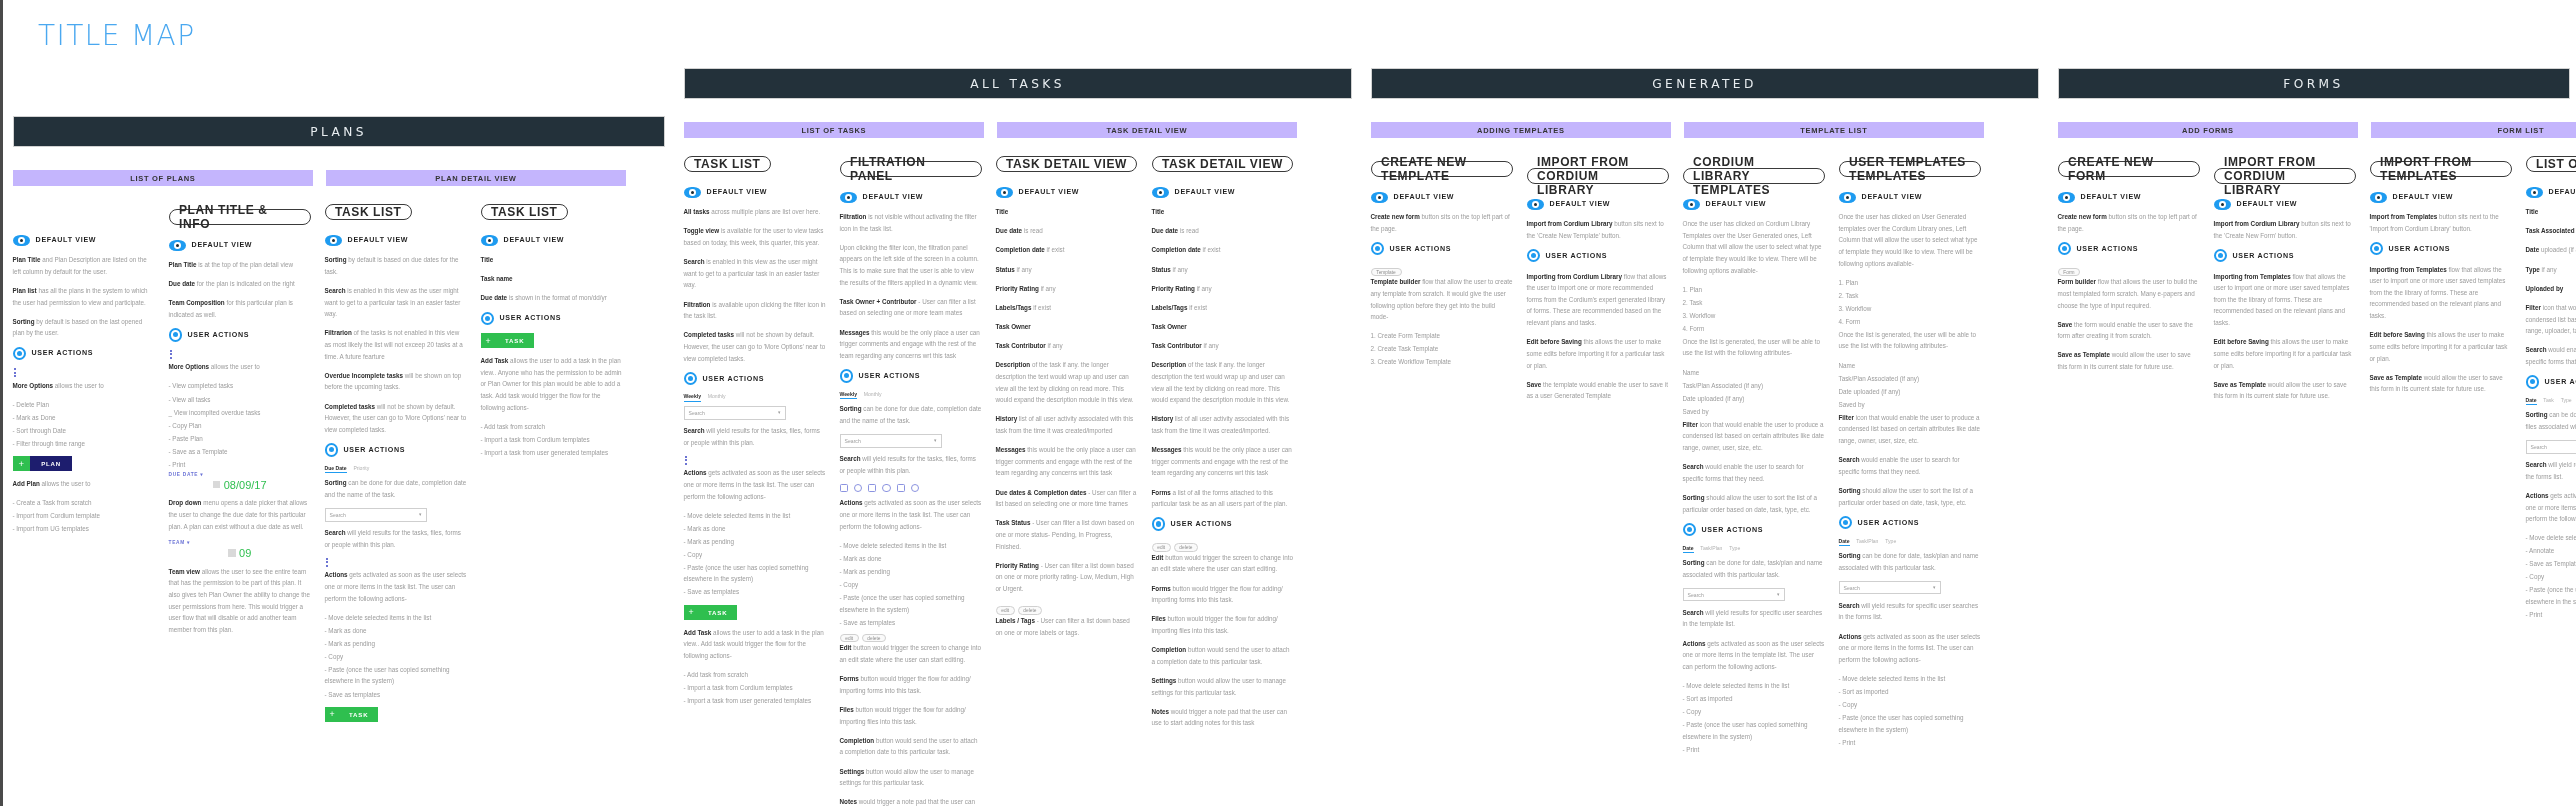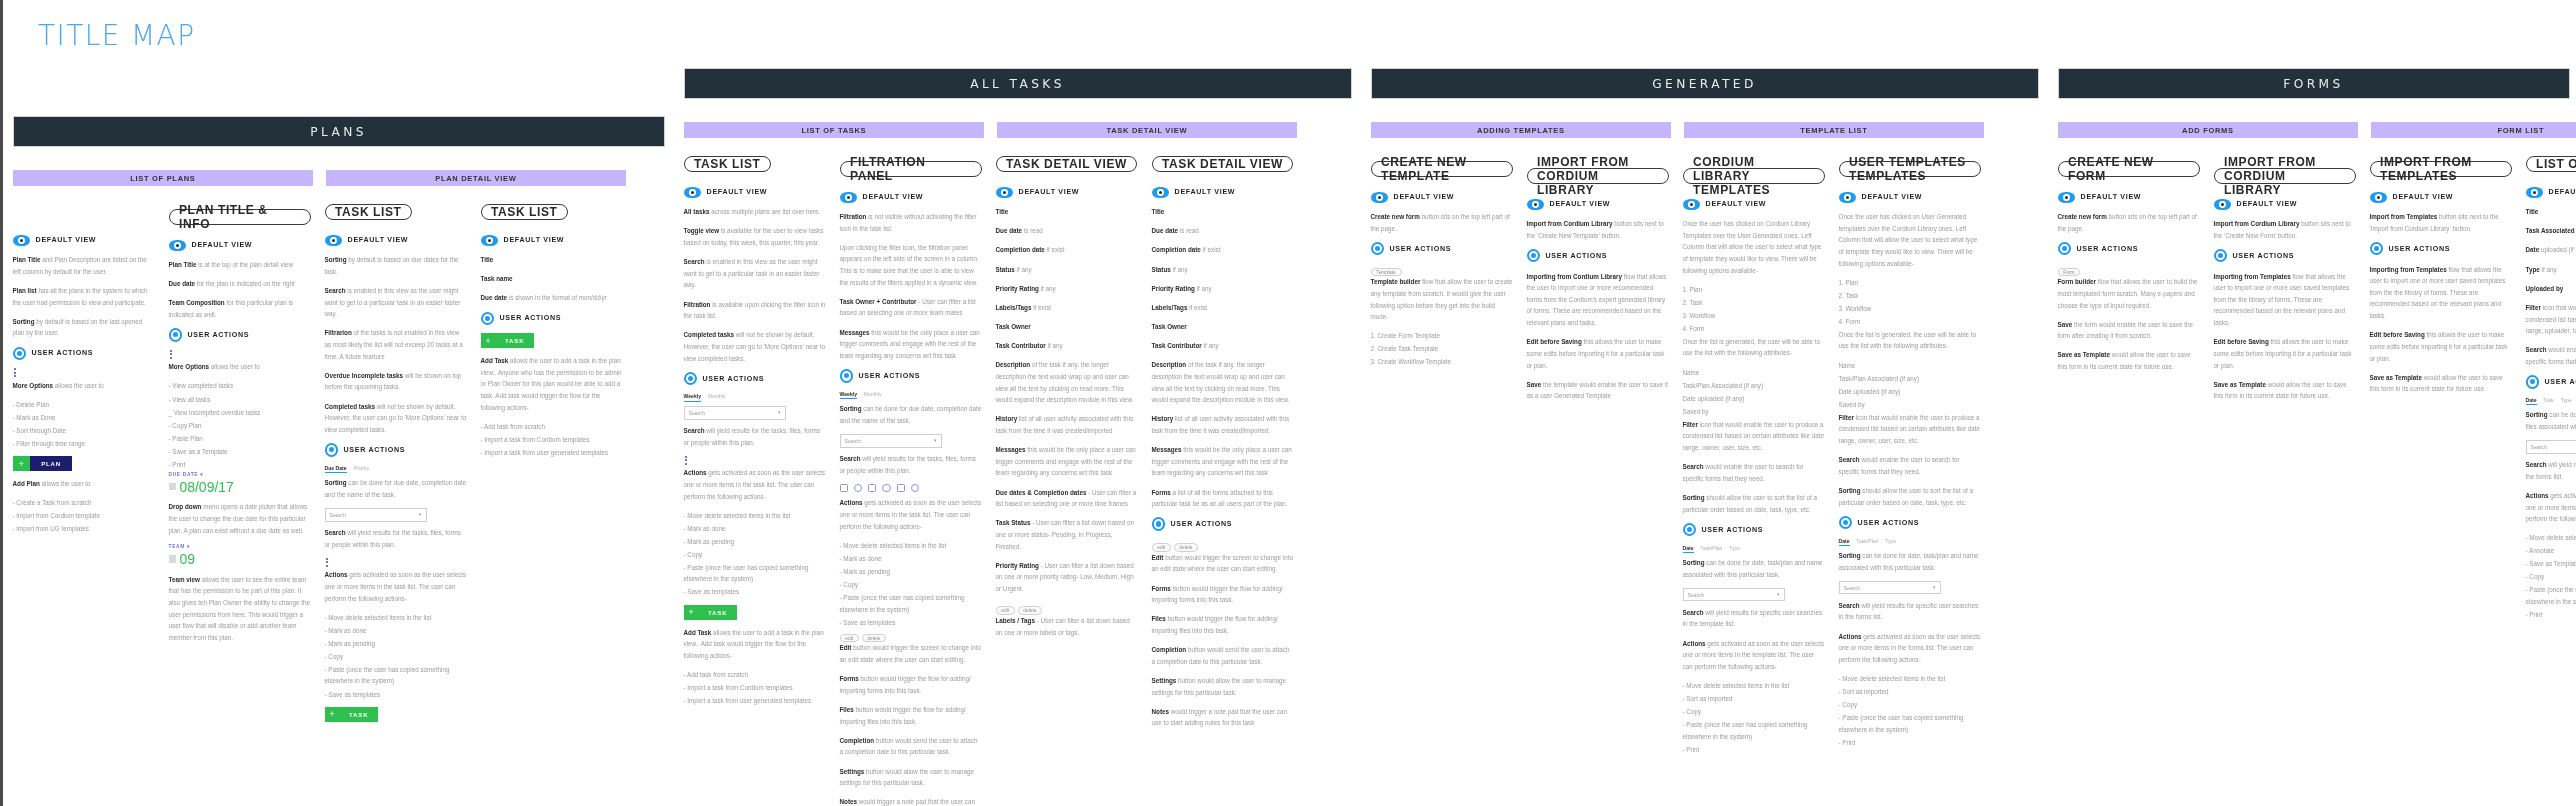--- a/index.html
+++ b/index.html
@@ -129,21 +129,21 @@
   }
   .btn-green-sq {
     background:#2fbf4f; color:#fff; width:15px; height:15px;
     display:inline-flex; align-items:center; justify-content:center; font-size:8.8px;
   }
   .meta-label {
     font-size: 4.8px; font-weight:bold; letter-spacing:0.7px; color:#6b73d6; margin-bottom:2px;
   }
   .meta-val {
     display:flex; align-items:center; gap:3.4px;
-    font-size:14px; color:#2fbf4f; margin-bottom:6.8px; font-weight:500;
+    font-size:11px; color:#2fbf4f; margin-bottom:6.8px; font-weight:500;justify-content:center;
   }
   .sq-ic { width:7.5px; height:7.5px; background:#d9d9d9; display:inline-block; }
   .field {
     border:0.7px solid #cfcfcf; height:13.6px; display:flex; align-items:center;
     justify-content:space-between; padding:0 4.1px; font-size:5.1px; color:#9b9b9b;
     margin-bottom:5.4px; background:#fff; width: 102px;
   }
   .chev { font-size:4.8px; color:#9b9b9b; }
   .tabs { display:flex; gap:6.8px; font-size:5.1px; color:#b0b0b0; margin-bottom:4.1px;}
   .tabs .on { color:#2b2b2b; font-weight:bold; border-bottom:1.4px solid #1e9bf0; padding-bottom:1.4px;}

